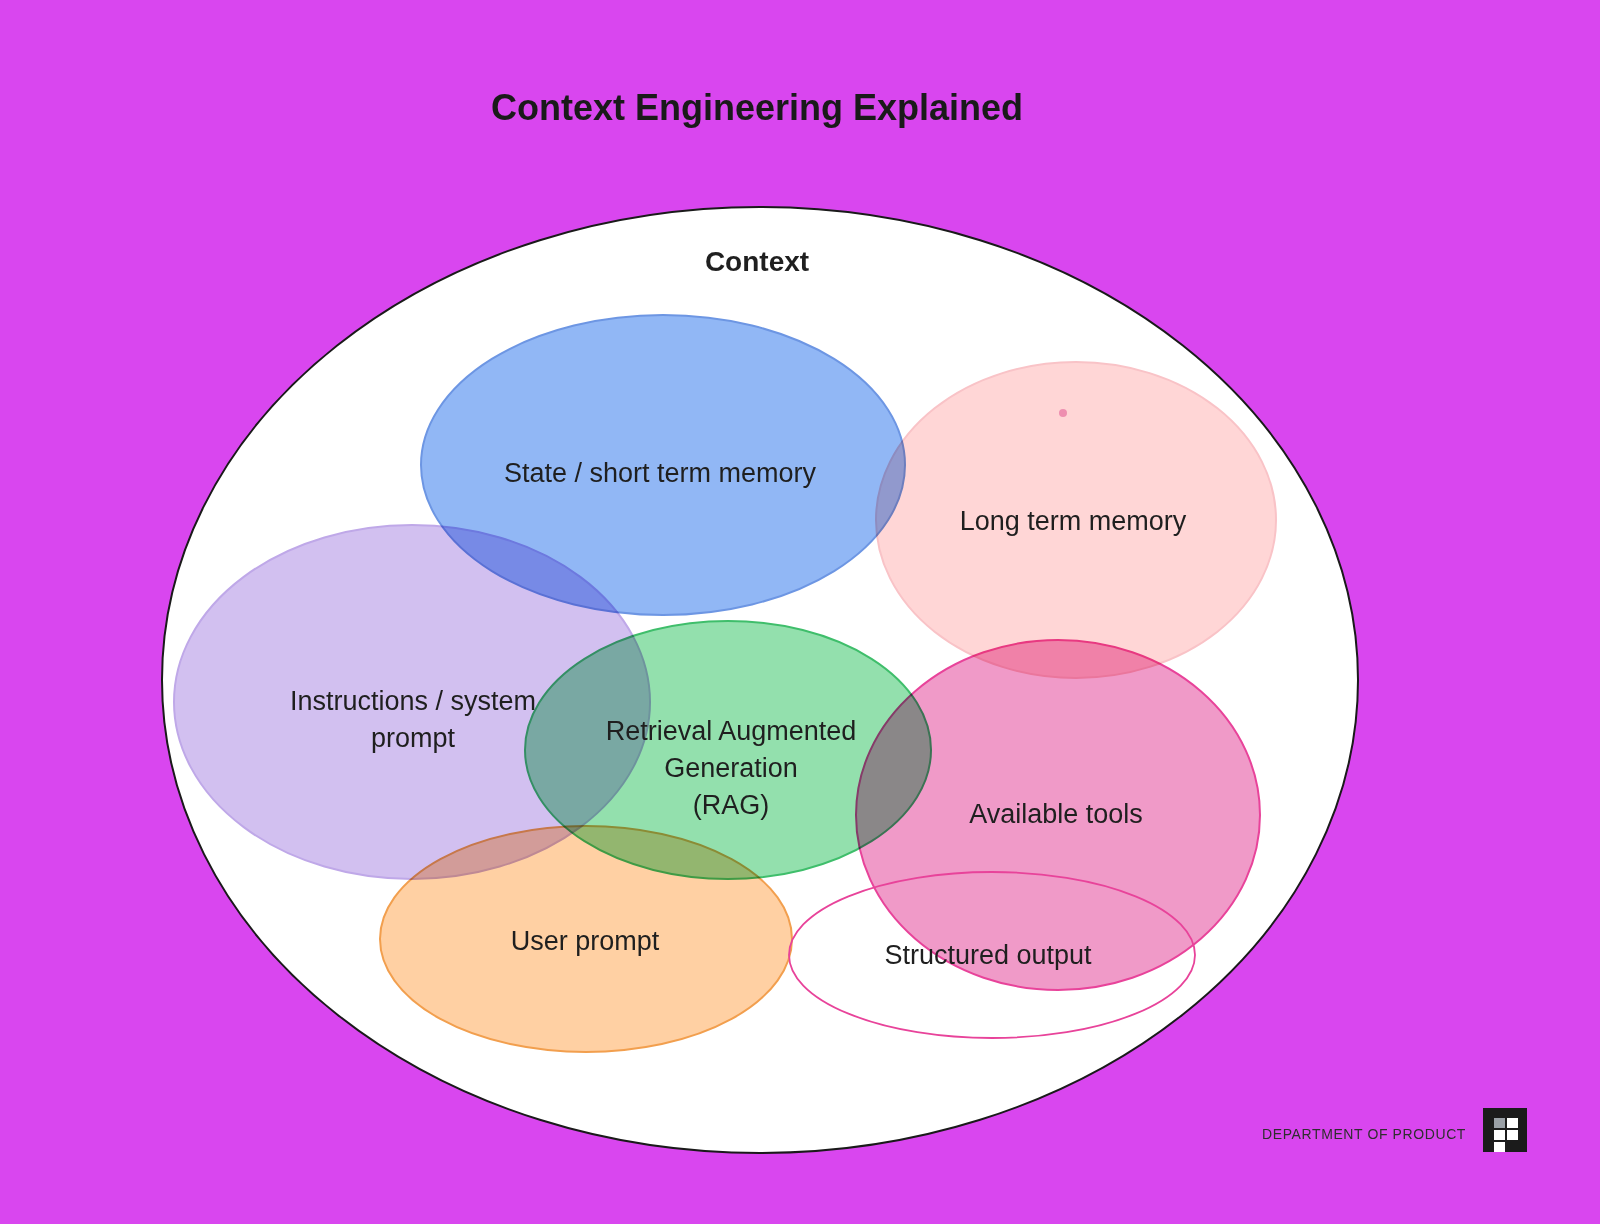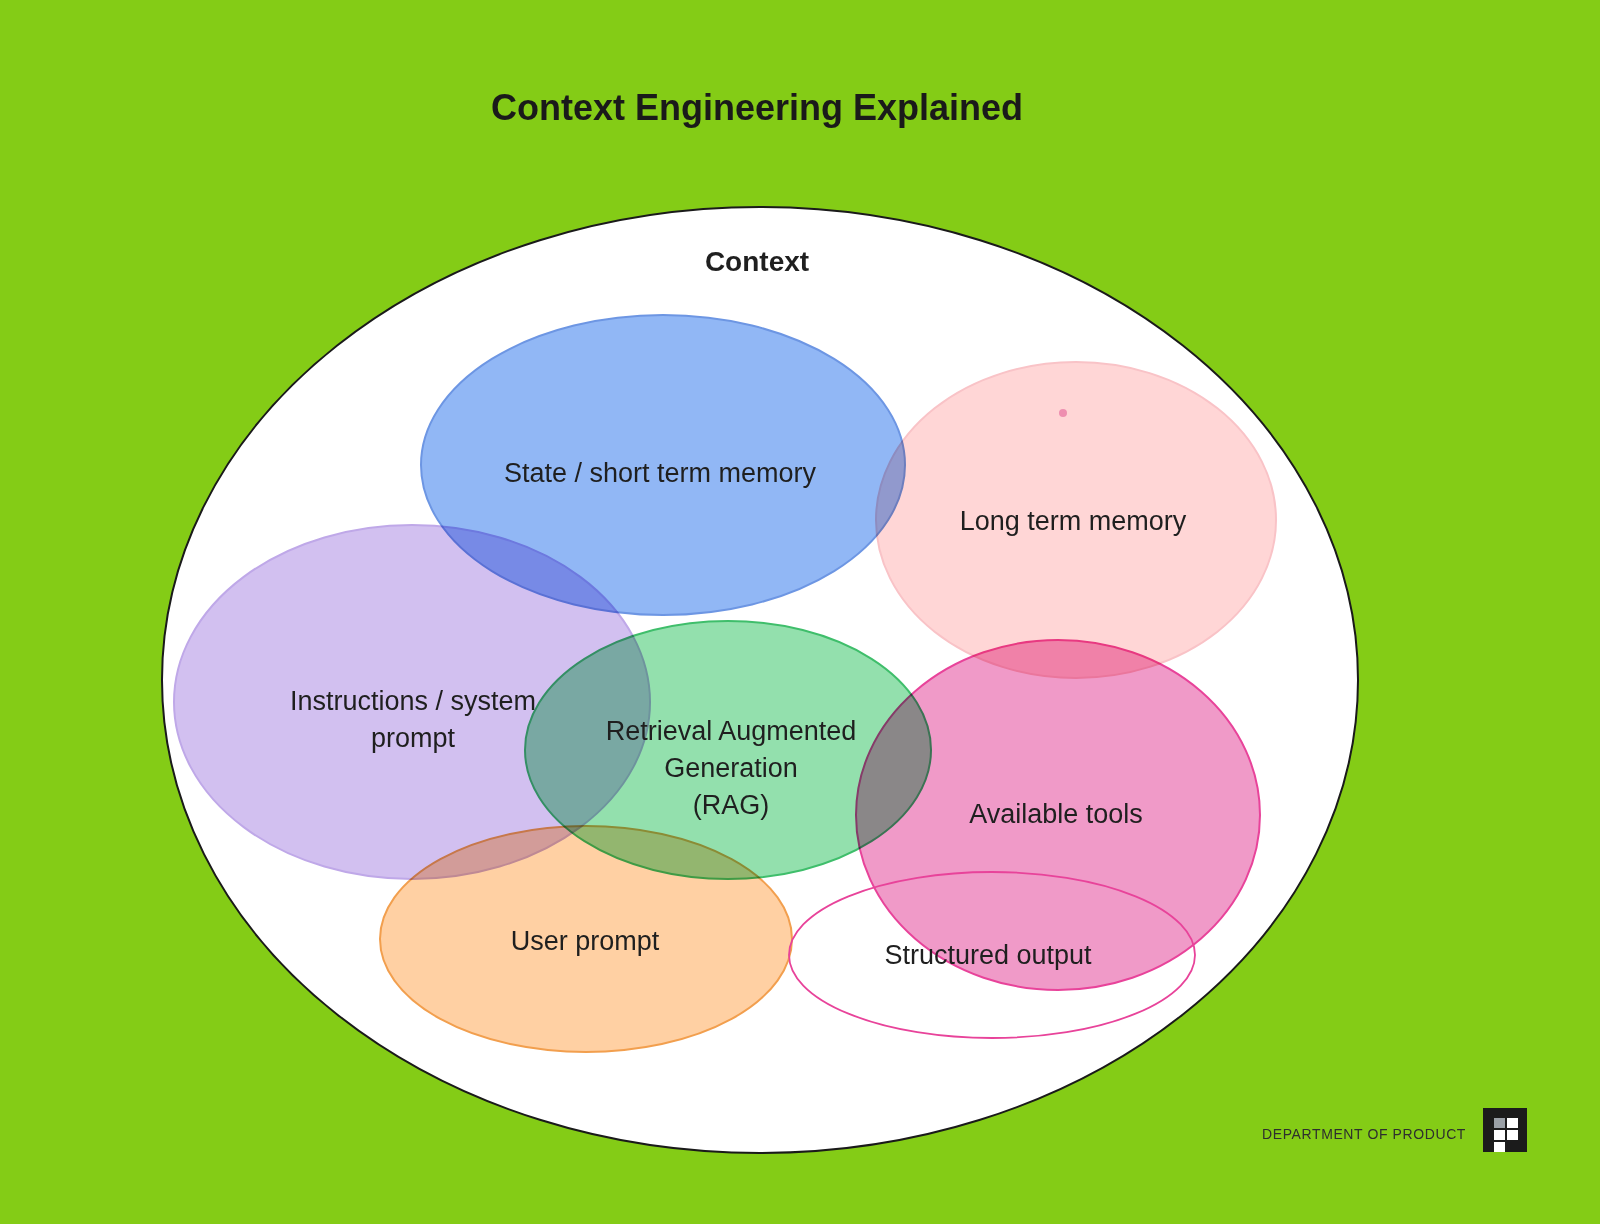--- a/index.html
+++ b/index.html
@@ -7,21 +7,21 @@
     padding: 0;
     background: #ffffff;
     width: 1600px;
     height: 1224px;
     font-family: "Liberation Sans", sans-serif;
   }
   .canvas {
     position: relative;
     width: 1600px;
     height: 1224px;
-    background: #84cc16;
+    background: #d946ef;
     overflow: hidden;
   }
   svg { display: block; }
   .blend { mix-blend-mode: multiply; }
   .venn-stroke { stroke-width: 2; }
   text {
     font-family: "Liberation Sans", sans-serif;
     fill: #1f1f1f;
   }
   .label { font-size: 27px; }

